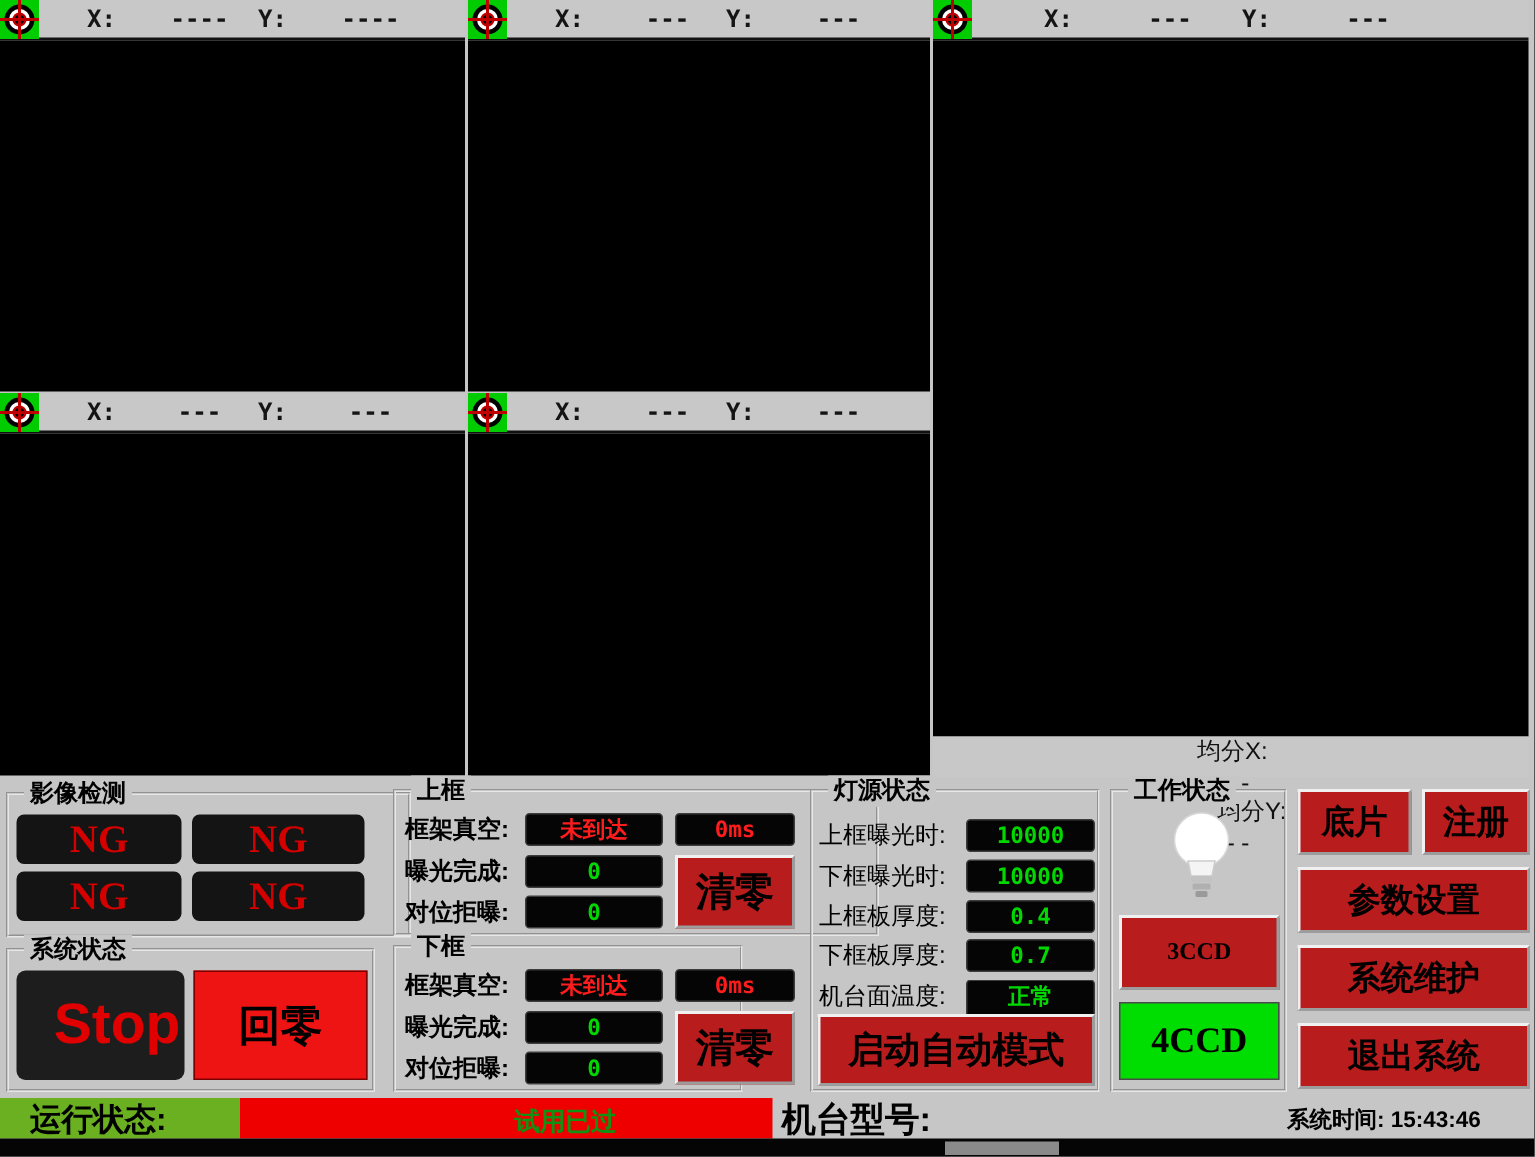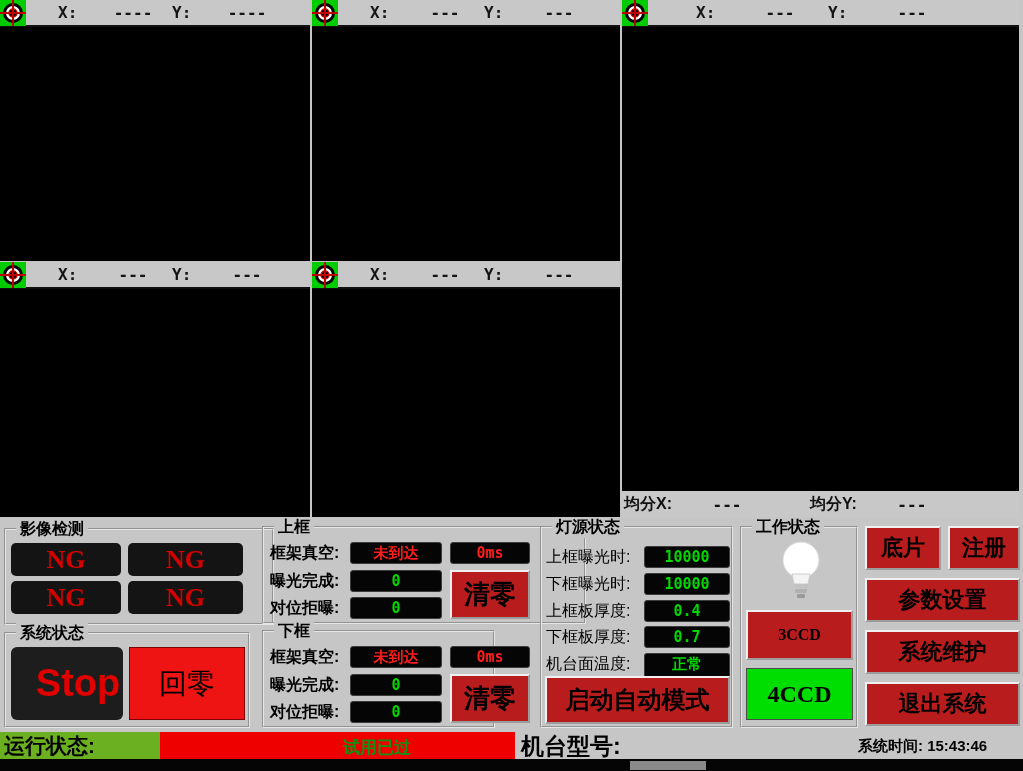--- a/index.html
+++ b/index.html
@@ -20,21 +20,21 @@
   .cam-body { position:absolute; background:#000; }
   .xhair { width:26px; height:26px; flex:0 0 26px; }
   .ch-sp1 { width:32px; } .ch-sp1.wide { width:48px; }
   .ch-lbl { width:36px; }
   .ch-val { width:78px; text-align:center; }
   .ch-val.wide { width:96px; }
   
   .junfen {
     position:absolute; left:622px; top:491px; width:397px; height:27px;
     background:#c8c8c8; display:flex; align-items:center;
-    font-weight:bold; font-size:16px; color:#111;
+    font-weight:normal; font-size:16px; color:#111;flex-direction:column;
   }
   .jf-lbl { margin-left:2px; }
   .jf-val { width:110px; text-align:center; font-family:"DejaVu Sans Mono", monospace; }
   .jf-lbl2 { margin-left:28px; }
   
   .gb {
     position:absolute; border:2px groove #e6e6e6;
   }
   .gb-title {
     position:absolute; top:-11px; left:10px; background:#c6c6c6;
@@ -68,28 +68,28 @@
   }
   .stop-btn {
     position:absolute; background:#1d1d1d; border-radius:6px;
     display:flex; align-items:center; justify-content:center;
     font-weight:bold; font-size:38px; color:#e00000; cursor:pointer;
   }
   .home-btn {
     position:absolute; background:#ee1414; border:1px solid #7d0000;
     display:flex; align-items:center; justify-content:center;
     font-family:"Liberation Serif", serif;
-    font-weight:normal; font-size:28px; color:#000; cursor:pointer;
+    font-weight:bold; font-size:28px; color:#000; cursor:pointer;
   }
   .ccd4 { background:#00dd00; border:1px solid #4a4a4a; }
   
   .run-box {
     position:absolute; left:0; top:732px; width:160px; height:27px;
     background:#6ab021; display:flex; align-items:center;
-    font-weight:bold; font-size:21px; color:#000; padding-left:4px;
+    font-weight:bold; font-size:21px; color:#000; padding-left:20px;
   }
   .red-bar {
     position:absolute; left:160px; top:732px; width:355px; height:27px;
     background:#ee0000;
   }
   .trial-txt {
     position:absolute; left:183px; top:4px; color:#129212;
     font-weight:bold; font-size:17px;
   }
   .model-lbl {

